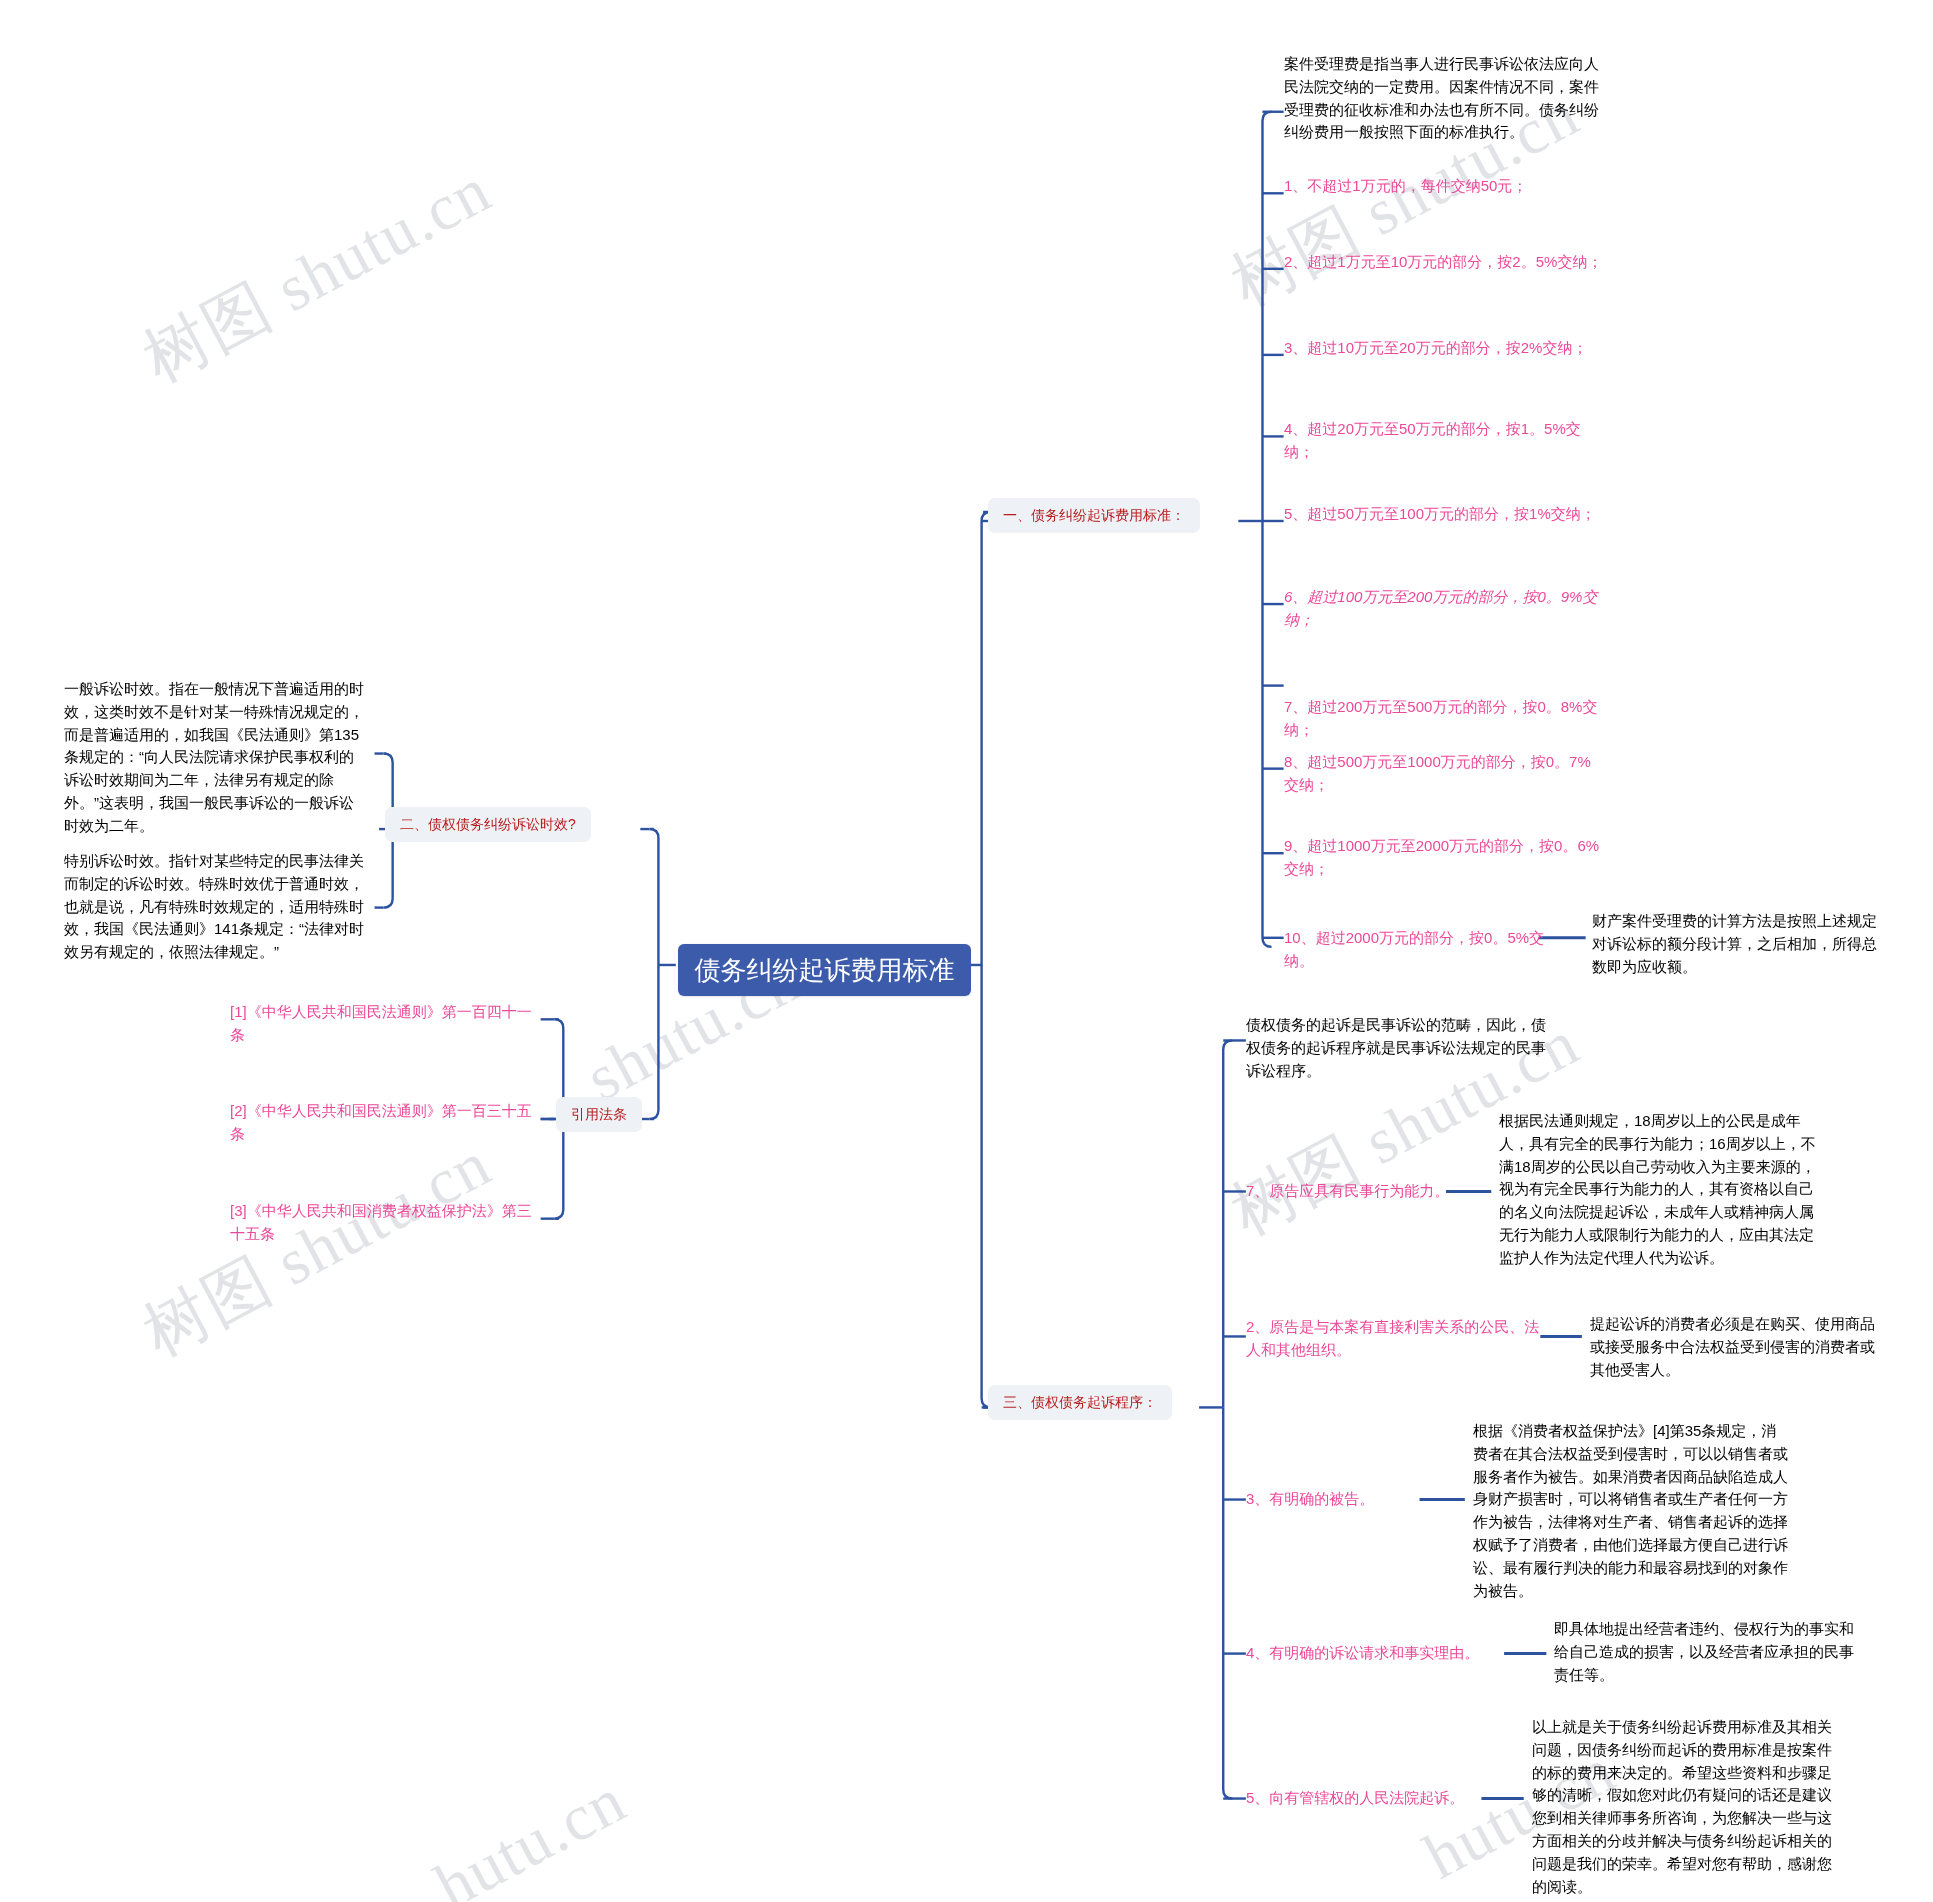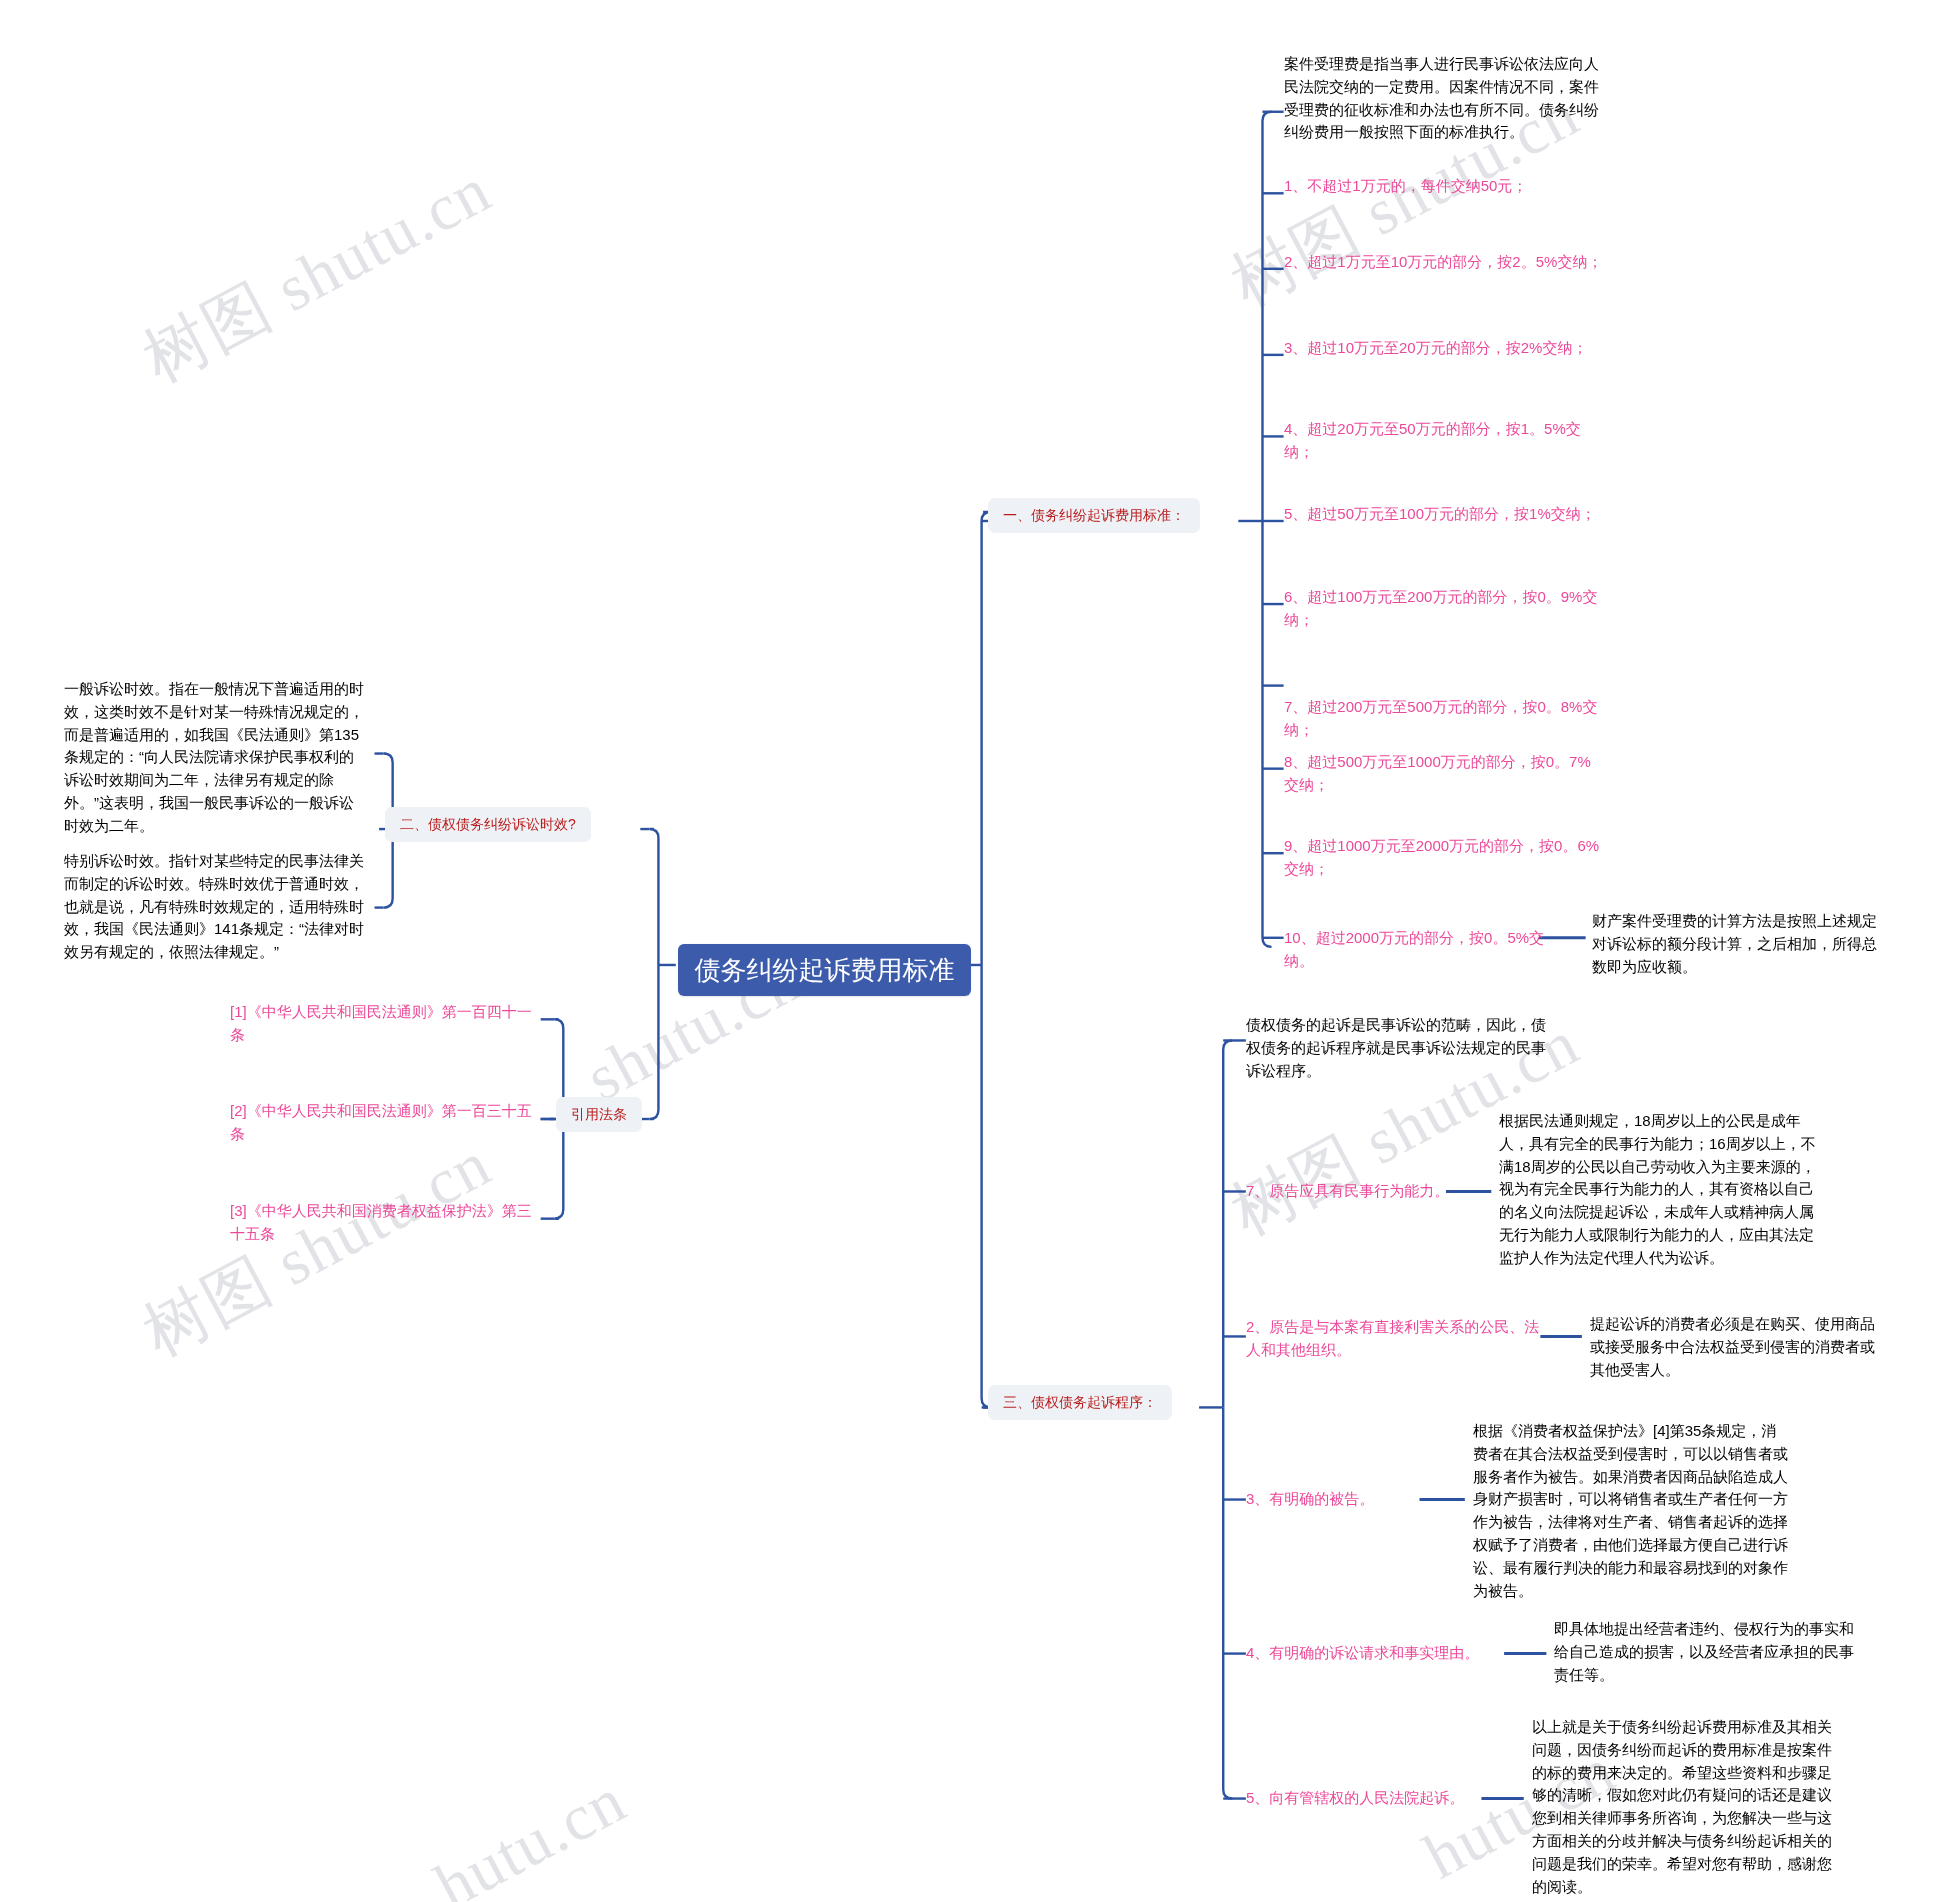--- a/index.html
+++ b/index.html
@@ -156,21 +156,21 @@
 
   <div class="node branch" style="left:988px;top:498px;">一、债务纠纷起诉费用标准：</div>
 
   <div class="node note" style="left:1284px;top:53px;width:321px;">案件受理费是指当事人进行民事诉讼依法应向人民法院交纳的一定费用。因案件情况不同，案件受理费的征收标准和办法也有所不同。债务纠纷纠纷费用一般按照下面的标准执行。</div>
 
   <div class="node leaf" style="left:1284px;top:175px;width:321px;">1、不超过1万元的，每件交纳50元；</div>
   <div class="node leaf" style="left:1284px;top:251px;width:321px;">2、超过1万元至10万元的部分，按2。5%交纳；</div>
   <div class="node leaf" style="left:1284px;top:337px;width:321px;">3、超过10万元至20万元的部分，按2%交纳；</div>
   <div class="node leaf" style="left:1284px;top:418px;width:321px;">4、超过20万元至50万元的部分，按1。5%交纳；</div>
   <div class="node leaf" style="left:1284px;top:503px;width:321px;">5、超过50万元至100万元的部分，按1%交纳；</div>
-  <div class="node leaf" style="left:1284px;top:586px;width:321px;">6、超过100万元至200万元的部分，按0。9%交纳；</div>
+  <div class="node leaf" style="left:1284px;top:586px;width:321px;font-style:italic;">6、超过100万元至200万元的部分，按0。9%交纳；</div>
   <div class="node leaf" style="left:1284px;top:696px;width:321px;">7、超过200万元至500万元的部分，按0。8%交纳；</div>
   <div class="node leaf" style="left:1284px;top:751px;width:321px;">8、超过500万元至1000万元的部分，按0。7%交纳；</div>
   <div class="node leaf" style="left:1284px;top:835px;width:321px;">9、超过1000万元至2000万元的部分，按0。6%交纳；</div>
   <div class="node leaf" style="left:1284px;top:927px;width:287px;">10、超过2000万元的部分，按0。5%交纳。</div>
 
   <div class="node note" style="left:1592px;top:910px;width:289px;">财产案件受理费的计算方法是按照上述规定对诉讼标的额分段计算，之后相加，所得总数即为应收额。</div>
 
   <div class="node branch" style="left:385px;top:807px;">二、债权债务纠纷诉讼时效?</div>
 
   <div class="node note" style="left:64px;top:678px;width:302px;">一般诉讼时效。指在一般情况下普遍适用的时效，这类时效不是针对某一特殊情况规定的，而是普遍适用的，如我国《民法通则》第135条规定的：“向人民法院请求保护民事权利的诉讼时效期间为二年，法律另有规定的除外。”这表明，我国一般民事诉讼的一般诉讼时效为二年。</div>

